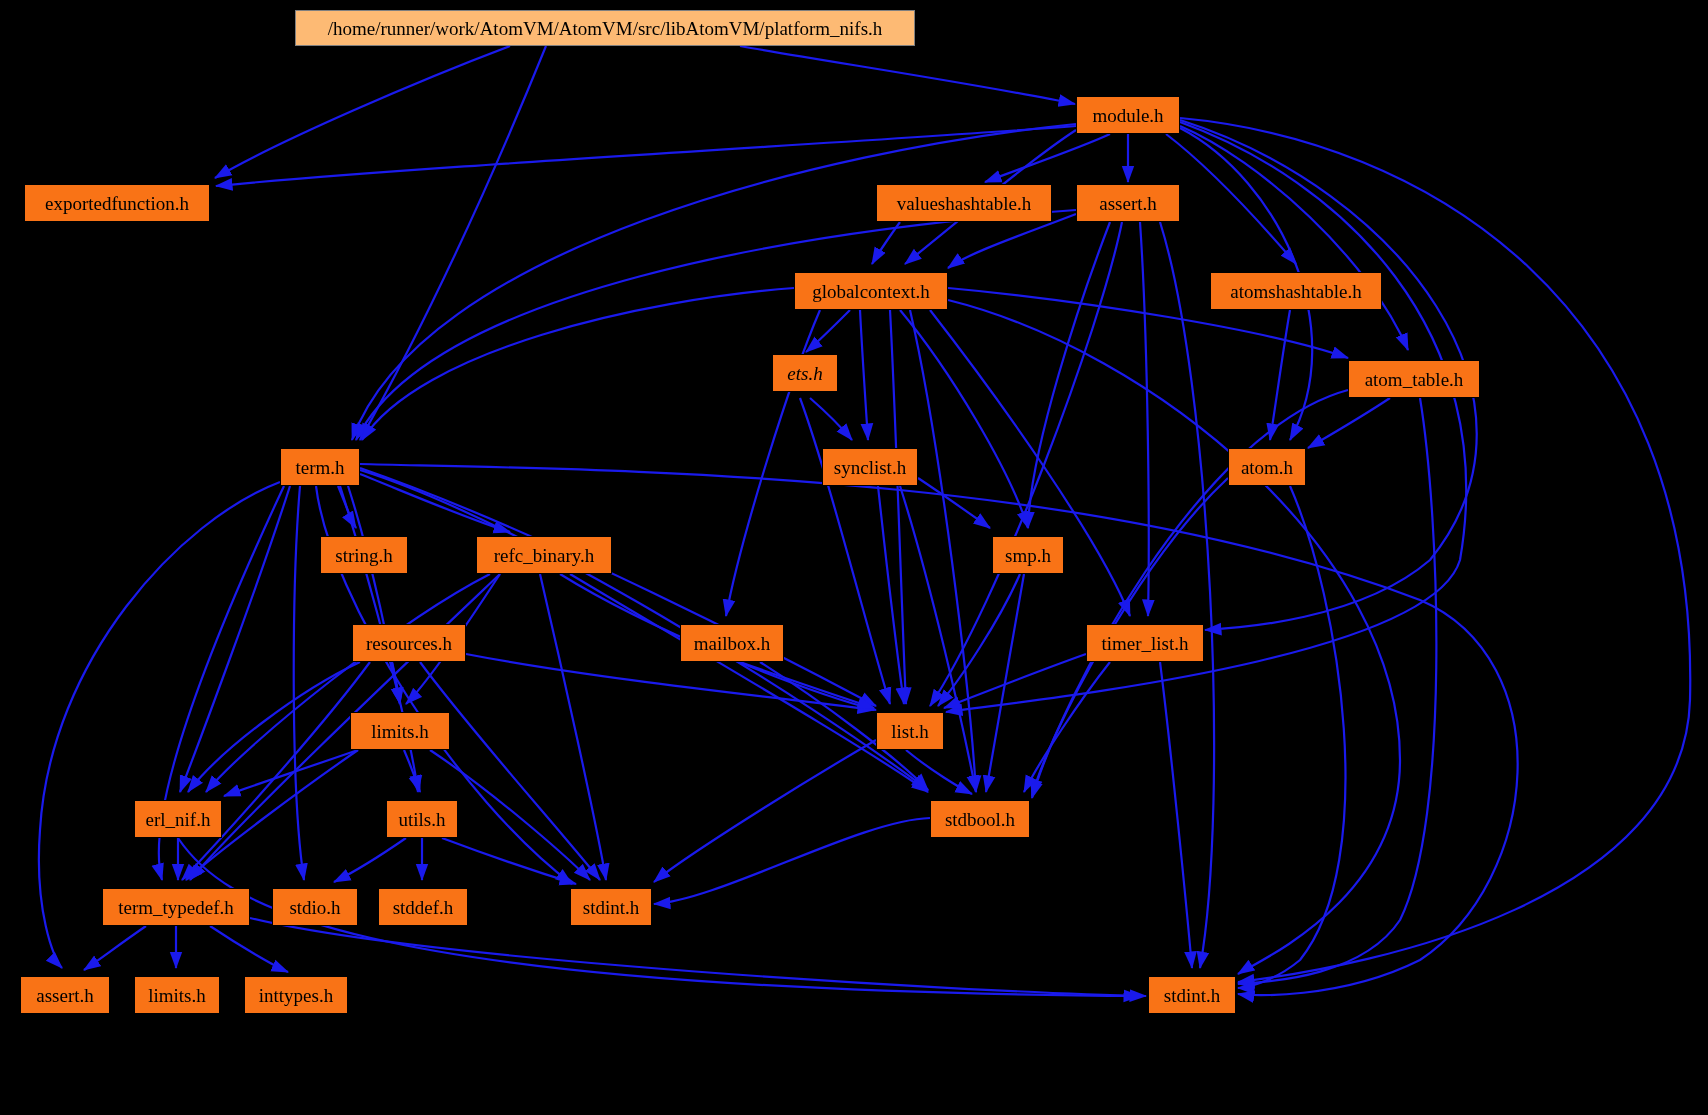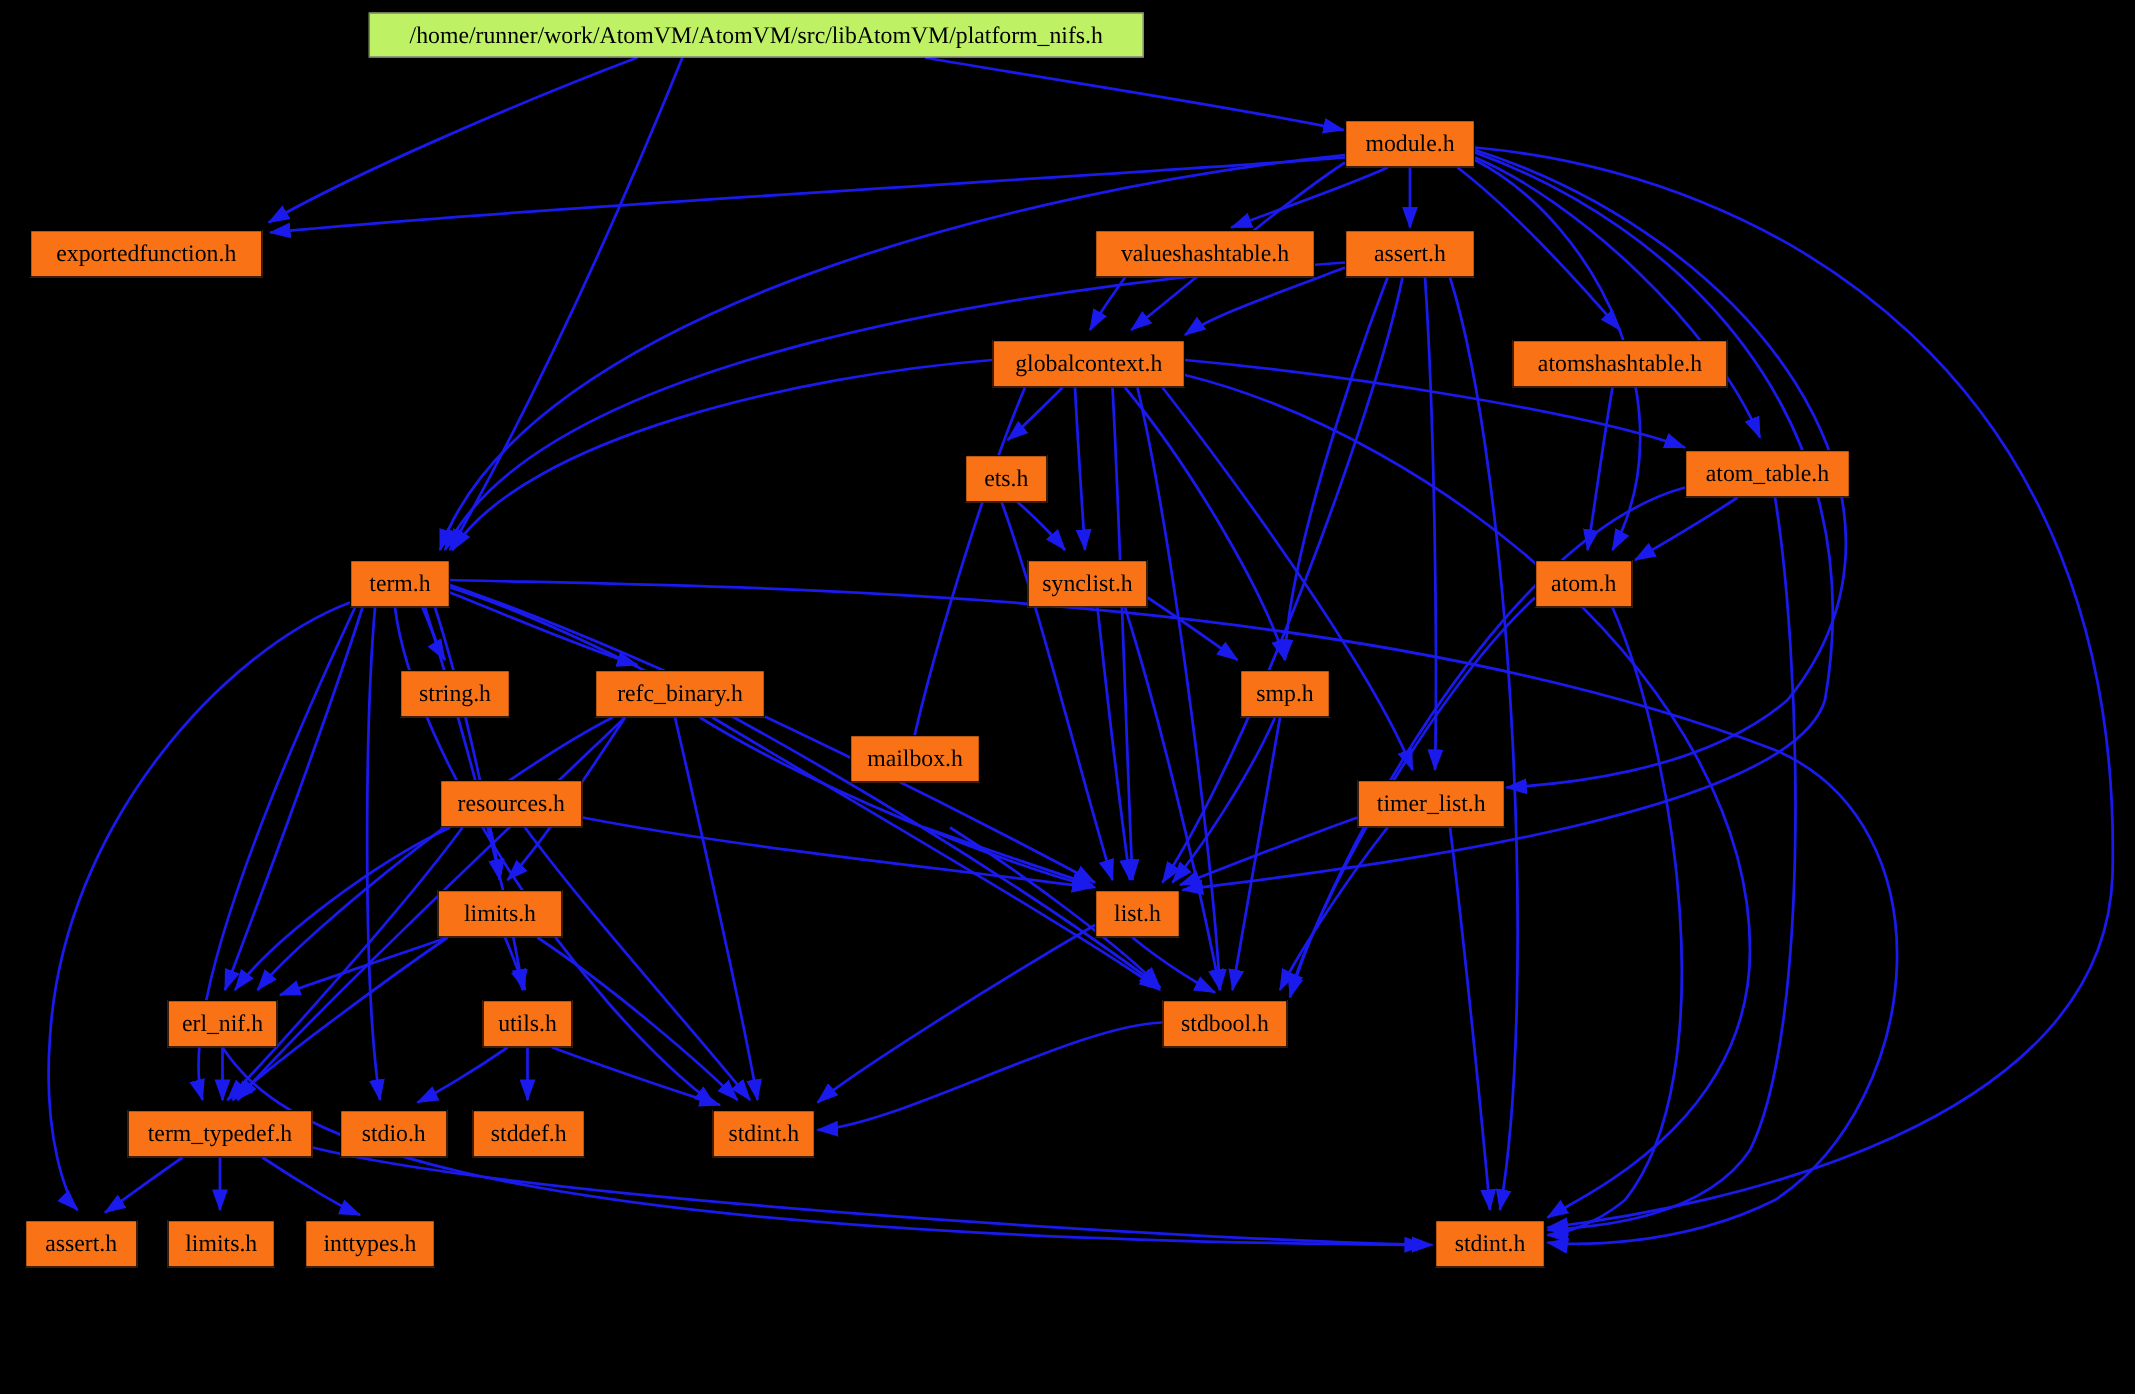--- a/index.html
+++ b/index.html
@@ -30,21 +30,21 @@
     display: flex;
     align-items: center;
     justify-content: center;
     font-family: "Liberation Serif", "DejaVu Serif", serif;
     font-size: 19px;
     line-height: 1;
     white-space: nowrap;
     z-index: 5;
   }
   .node-box.root {
-    background: #bef264;
+    background: #fdba74;
     border: 1px solid #7f7f7f;
   }
   .node-label {
     pointer-events: none;
   }
 </style>
 </head>
 <body>
 
 <div id="graph-root">
@@ -162,21 +162,21 @@
       </div>
       <div class="node-box" style="left: 1076px; top: 184px; width: 104px; height: 38px;">
         <span class="node-label">assert.h</span>
       </div>
       <div class="node-box" style="left: 794px; top: 272px; width: 154px; height: 38px;">
         <span class="node-label">globalcontext.h</span>
       </div>
       <div class="node-box" style="left: 1210px; top: 272px; width: 172px; height: 38px;">
         <span class="node-label">atomshashtable.h</span>
       </div>
-      <div class="node-box" style="left: 772px; top: 364px; width: 66px; height: 38px;">
+      <div class="node-box" style="left: 772px; top: 354px; width: 66px; height: 38px; font-style: italic;">
         <span class="node-label">ets.h</span>
       </div>
       <div class="node-box" style="left: 1348px; top: 360px; width: 132px; height: 38px;">
         <span class="node-label">atom_table.h</span>
       </div>
       <div class="node-box" style="left: 280px; top: 448px; width: 80px; height: 38px;">
         <span class="node-label">term.h</span>
       </div>
       <div class="node-box" style="left: 822px; top: 448px; width: 96px; height: 38px;">
         <span class="node-label">synclist.h</span>
@@ -189,21 +189,21 @@
       </div>
       <div class="node-box" style="left: 476px; top: 536px; width: 136px; height: 38px;">
         <span class="node-label">refc_binary.h</span>
       </div>
       <div class="node-box" style="left: 992px; top: 536px; width: 72px; height: 38px; justify-content: center;">
         <span class="node-label">smp.h</span>
       </div>
       <div class="node-box" style="left: 352px; top: 624px; width: 114px; height: 38px;">
         <span class="node-label">resources.h</span>
       </div>
-      <div class="node-box" style="left: 680px; top: 588px; width: 104px; height: 38px; align-items: center;">
+      <div class="node-box" style="left: 680px; top: 624px; width: 104px; height: 38px; align-items: center;">
         <span class="node-label">mailbox.h</span>
       </div>
       <div class="node-box" style="left: 1086px; top: 624px; width: 118px; height: 38px;">
         <span class="node-label">timer_list.h</span>
       </div>
       <div class="node-box" style="left: 350px; top: 712px; width: 100px; height: 38px;">
         <span class="node-label">limits.h</span>
       </div>
       <div class="node-box" style="left: 876px; top: 712px; width: 68px; height: 38px;">
         <span class="node-label">list.h</span>

